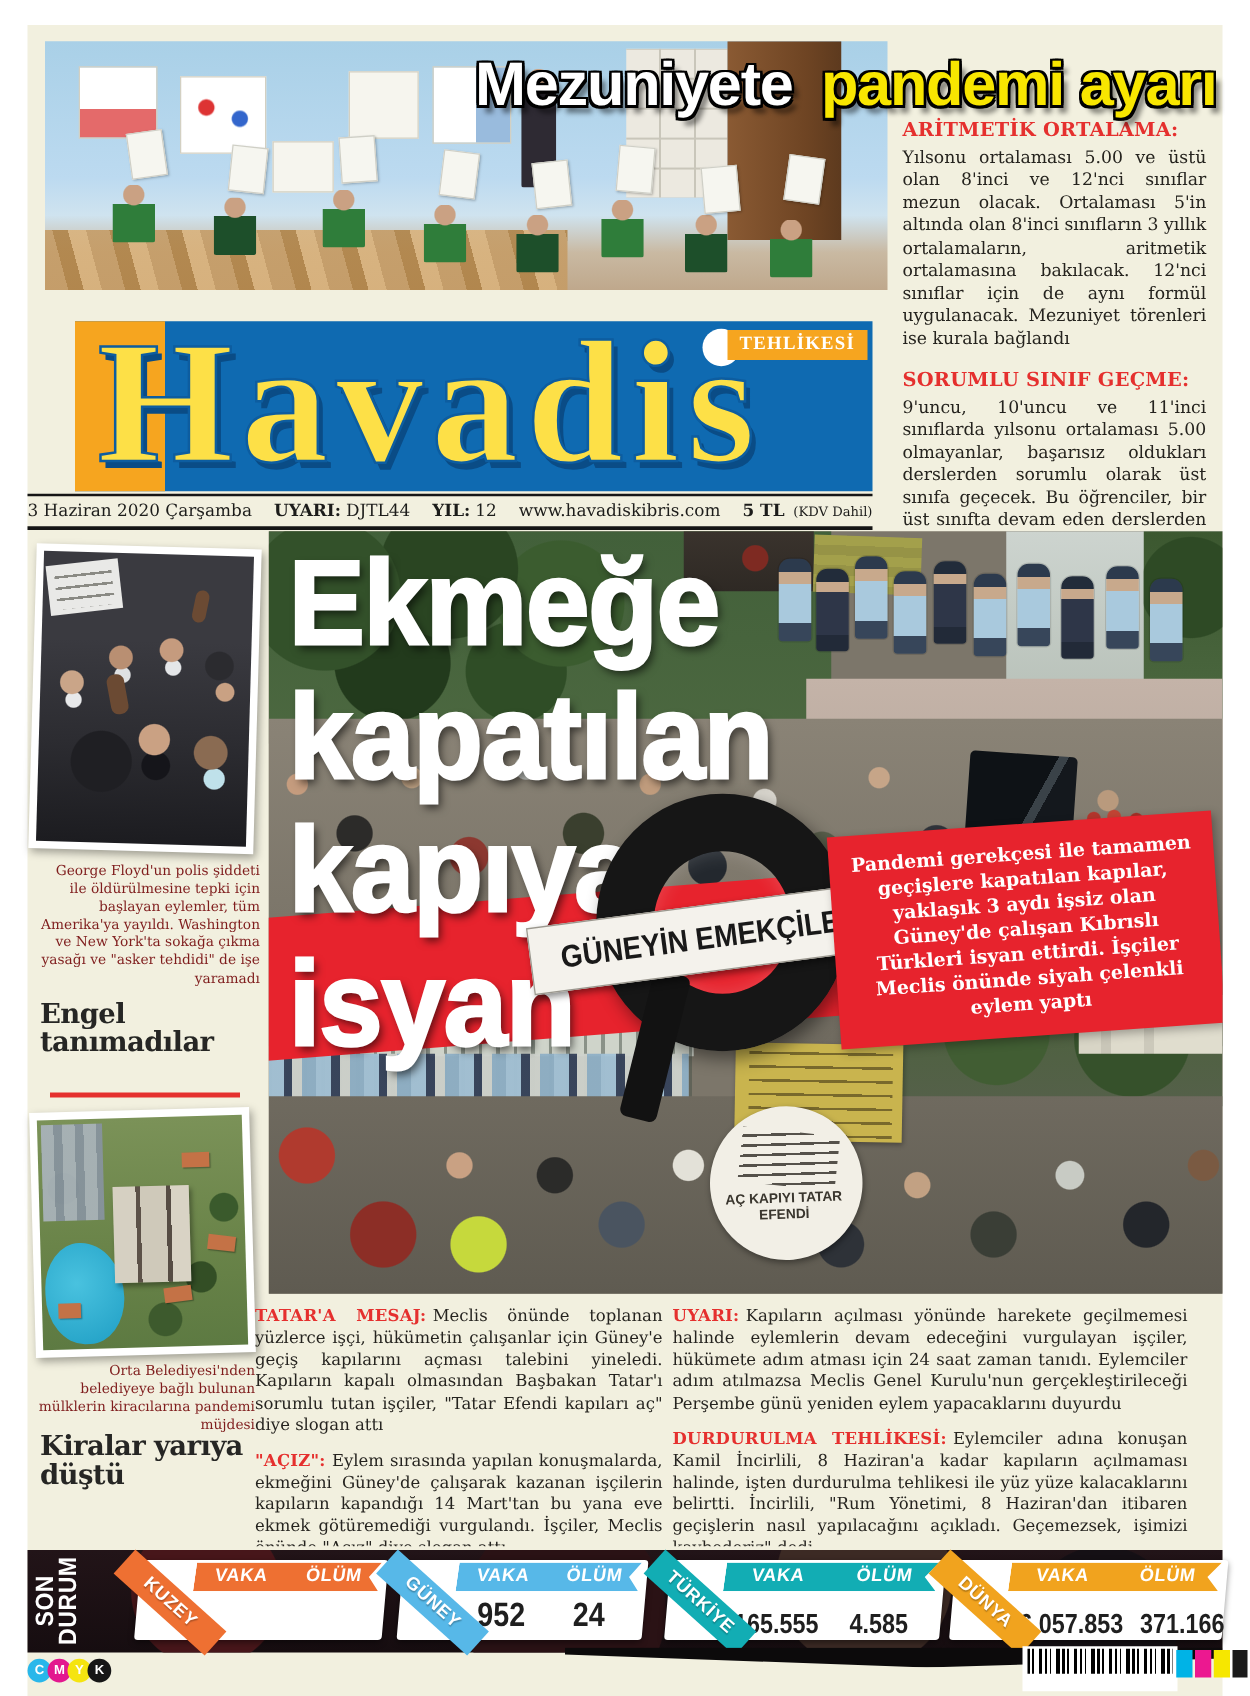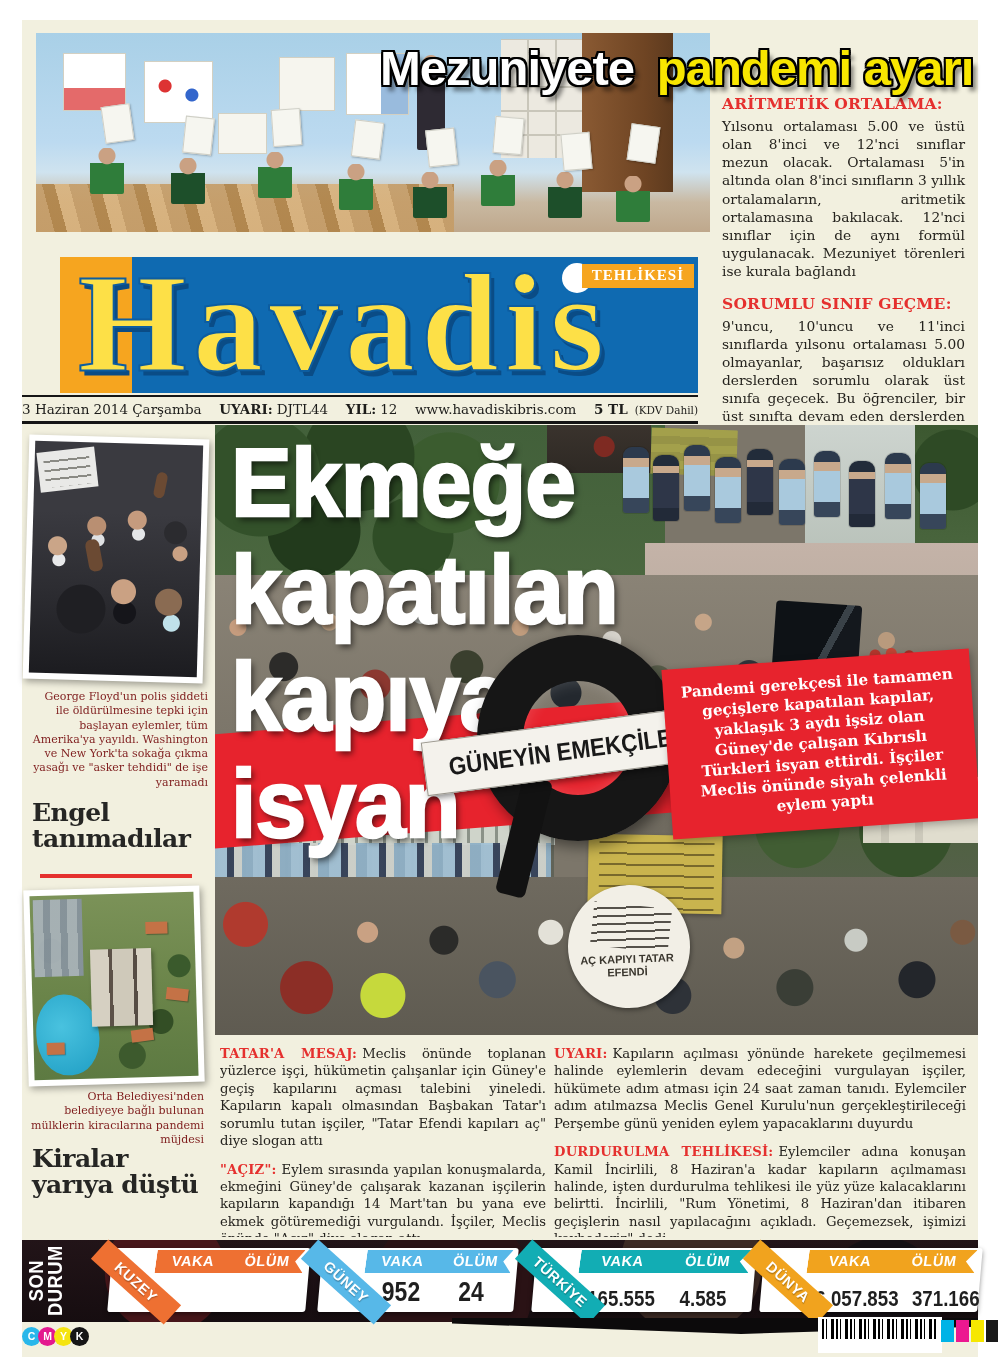--- a/index.html
+++ b/index.html
@@ -92,21 +92,21 @@
   .pool{position:absolute;left:2%;top:54%;width:38%;height:44%;border-radius:45% 55% 45% 50%;
         background:radial-gradient(circle at 40% 40%,#49c2df,#1f9ec4);}
   .bld-main{position:absolute;left:36%;top:30%;width:37%;height:42%;
         background:linear-gradient(90deg,#d6d0c2 0 30%,#5c5148 30% 36%,#cfc9ba 36% 70%,#564c44 70% 76%,#d9d3c5 76%);
         box-shadow:2px 3px 4px rgba(0,0,0,.35);}
   .towers{position:absolute;left:2%;top:2%;width:30%;height:42%;
         background:repeating-linear-gradient(90deg,#a8b2b8 0 10px,#87939d 10px 17px);opacity:.95;}
   .roof{position:absolute;width:22px;height:12px;background:#c47246;box-shadow:1px 1px 1px rgba(0,0,0,.3);}
   .side-caption{position:absolute;left:28px;width:180px;text-align:right;font-size:11px;line-height:1.3;
                 color:#7f1d1d;}
-  .side-head{position:absolute;left:32px;font-size:25px;line-height:1.04;font-weight:bold;color:#262624;
+  .side-head{position:absolute;left:32px;font-size:22px;line-height:1.04;font-weight:bold;color:#262624;
              letter-spacing:-.5px;font-family:"DejaVu Serif",serif;}
   .red-divider{position:absolute;left:40px;top:874px;width:152px;height:4px;background:#e5302e;}
 
   
   .main-photo{position:absolute;left:215px;top:425px;width:763px;height:610px;overflow:hidden;background:#7c766a;}
   .mp-sky{position:absolute;left:590px;top:0;width:173px;height:130px;background:linear-gradient(#cdd4cf,#b9c2ba);}
   .mp-trees{position:absolute;left:0;top:0;width:450px;height:170px;
     background:
       radial-gradient(circle at 10% 30%,#33512a 0 60px,transparent 61px),
       radial-gradient(circle at 32% 18%,#2a4522 0 55px,transparent 56px),
@@ -212,21 +212,21 @@
   .wreath-banner{position:absolute;left:208px;top:298px;width:296px;height:52px;background:#f4f2ec;
     border:1px solid #9a978e;transform:rotate(-7.5deg);z-index:5;display:flex;align-items:center;justify-content:center;
     box-shadow:2px 3px 6px rgba(0,0,0,.45);
     font-family:"Liberation Sans",sans-serif;font-weight:bold;font-size:25px;letter-spacing:0;color:#191919;}
   .wreath-banner span{display:block;transform:scaleX(.9);white-space:nowrap;}
   .red-info{position:absolute;left:452px;top:234px;width:276px;background:#e7232d;transform:rotate(-4deg);
     padding:14px 16px 16px 16px;z-index:5;text-align:center;color:#ffffff;font-weight:bold;
     font-size:15.2px;line-height:1.32;box-shadow:2px 3px 8px rgba(0,0,0,.3);}
 
   
-  .articles{position:absolute;left:220px;top:1045px;width:748px;height:192px;overflow:hidden;}
+  .articles{position:absolute;left:204px;top:1045px;width:748px;height:192px;overflow:hidden;}
   .art-col{position:absolute;top:0;font-size:13.2px;line-height:1.32;text-align:justify;color:#25231f;}
   .colL{left:0;width:326px;}
   .colR{left:334px;width:412px;}
   .art-col p{margin:0 0 11px 0;}
   .lead{color:#e5302e;font-weight:bold;margin-right:5px;letter-spacing:.2px;}
 
   
   .stats-strip{position:absolute;left:22px;top:1240px;width:956px;height:82px;overflow:visible;
     background:
       radial-gradient(circle at 15% 40%,#47161a 0 60px,transparent 61px),
@@ -325,21 +325,21 @@
     <p>9'uncu, 10'uncu ve 11'inci sınıflarda yılsonu ortalaması 5.00 olmayanlar, başarısız oldukları derslerden sorumlu olarak üst sınıfa geçecek. Bu öğrenciler, bir üst sınıfta devam eden derslerden başarılı olmaları halinde, sorumlu oldukları derslerden de başarılı sayılacak</p>
   </div>
 
   <div class="masthead">
     <div class="mast-orange"></div>
     <div class="mast-title">Havadis</div>
     <div class="mast-dot"></div>
     <div class="mast-badge">TEHLİKESİ</div>
   </div>
   <div class="date-bar">
-    <span class="db-item">3 Haziran 2014 Çarşamba</span>
+    <span class="db-item">3 Haziran 2020 Çarşamba</span>
     <span class="db-item"><b>UYARI:</b><span>DJTL44</span></span>
     <span class="db-item"><b>YIL:</b><span>12</span></span>
     <span class="db-item">www.havadiskibris.com</span>
     <span class="db-item"><b>5 TL</b><span class="db-note">(KDV Dahil)</span></span>
   </div>
 
   <div class="photo-card card1">
     <div class="protest">
       <div class="sign-white"></div>
       <div class="fist" style="left:33%;top:42%;width:14px;height:32px;transform:rotate(-12deg);"></div>

